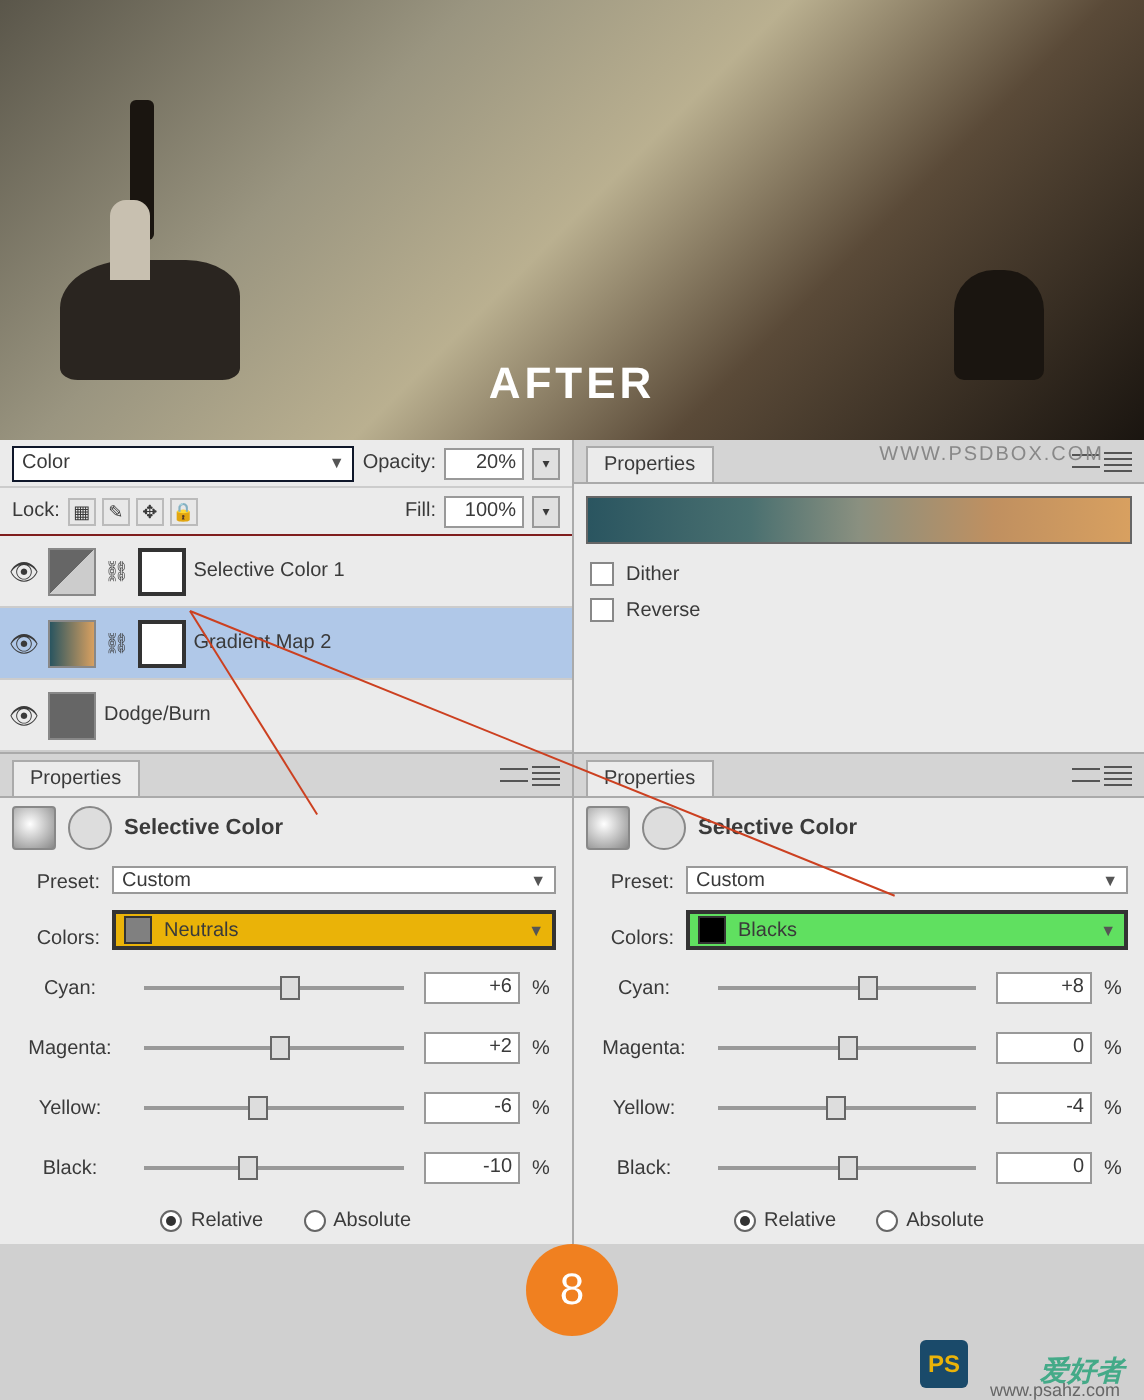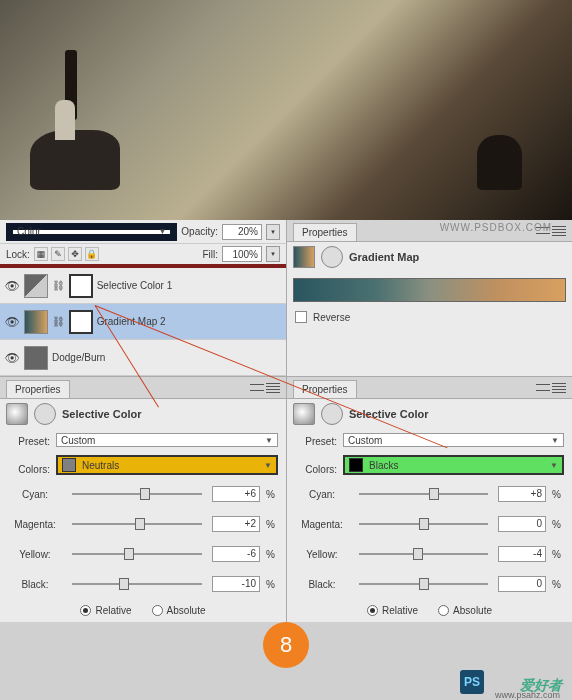--- a/index.html
+++ b/index.html
@@ -22,27 +22,27 @@
     .layers-panel { width: 286px; background: #ebebeb; }
     .props-panel { width: 286px; background: #ebebeb; border-left: 1px solid #aaa; }
     
     .panel-head { display: flex; align-items: center; height: 22px; background: #d4d4d4; border-bottom: 1px solid #aaa; padding: 0 6px; gap: 6px; }
     .panel-tab { background: #ebebeb; padding: 3px 8px; border: 1px solid #aaa; border-bottom: none; font-size: 10px; position: relative; top: 1px; }
     .panel-menu { margin-left: auto; display: flex; gap: 2px; }
     .menu-icon { width: 14px; height: 12px; display: flex; flex-direction: column; justify-content: space-around; cursor: pointer; }
     .menu-icon span { height: 1px; background: #555; }
     
     .blend-row { display: flex; align-items: center; height: 24px; padding: 2px 6px; gap: 4px; border-bottom: 1px solid #ccc; }
-    .dropdown { flex: 1; height: 18px; background: #fff; border: 7px solid #0f172a; padding: 0 4px; display: flex; align-items: center; justify-content: space-between; }
+    .dropdown { flex: 1; height: 18px; background: #fff; border: 1px solid #0f172a; padding: 0 4px; display: flex; align-items: center; justify-content: space-between; }
     .dd-arrow { font-size: 8px; color: #555; }
     .lbl { font-size: 10px; }
     .num-input { width: 40px; height: 16px; background: #fff; border: 1px solid #999; text-align: right; padding: 0 3px; display: flex; align-items: center; justify-content: flex-end; }
     .pct-btn { width: 14px; height: 16px; border: 1px solid #999; background: #e0e0e0; display: flex; align-items: center; justify-content: center; font-size: 7px; }
     
-    .lock-row { display: flex; align-items: center; height: 24px; padding: 2px 6px; gap: 4px; border-bottom: 4px solid #7f1d1d; }
+    .lock-row { display: flex; align-items: center; height: 24px; padding: 2px 6px; gap: 4px; border-bottom: 1px solid #7f1d1d; }
     .lock-icons { display: flex; gap: 3px; }
     .tiny-icon { width: 14px; height: 14px; border: 1px solid #bbb; background: #e8e8e8; display: flex; align-items: center; justify-content: center; font-size: 9px; }
     
     .layer-row { display: flex; align-items: center; height: 36px; padding: 2px 4px; border-bottom: 1px solid #ccc; gap: 4px; }
     .layer-row.selected { background: #b0c8e8; }
     .eye { width: 16px; text-align: center; font-size: 12px; }
     .thumb { width: 24px; height: 24px; border: 1px solid #888; background: #fff; display: flex; align-items: center; justify-content: center; }
     .thumb.adj { background: linear-gradient(135deg, #666 50%, #ccc 50%); }
     .thumb.grad { background: linear-gradient(90deg, #2a5560, #d8a060); }
     .thumb.texture { background: #666; }
@@ -85,33 +85,34 @@
     .radio-opt { display: flex; align-items: center; gap: 4px; }
     .radio { width: 11px; height: 11px; border: 1px solid #666; border-radius: 50%; background: #fff; display: flex; align-items: center; justify-content: center; }
     .radio.checked::after { content: ''; width: 5px; height: 5px; background: #333; border-radius: 50%; }
     
     .badge { position: absolute; bottom: 32px; left: 50%; transform: translateX(-50%); width: 46px; height: 46px; border-radius: 50%; background: #f08020; color: #fff; display: flex; align-items: center; justify-content: center; font-size: 22px; font-weight: normal; z-index: 10; }
     
     .arrow-line { position: absolute; height: 1px; background: #cc4020; transform-origin: left center; z-index: 5; }
     
     .bottom-wm { position: absolute; bottom: 5px; right: 10px; font-size: 14px; color: #4a8; font-weight: bold; font-style: italic; z-index: 20; }
     .bottom-url { position: absolute; bottom: 0; right: 12px; font-size: 9px; color: #666; z-index: 20; }
-    .ps-logo { position: absolute; bottom: 6px; right: 88px; width: 24px; height: 24px; background: #1a4a6a; color: #7dd3fc; display: flex; align-items: center; justify-content: center; font-weight: bold; font-size: 12px; border-radius: 3px; z-index: 20; }
+    .ps-logo { position: absolute; bottom: 6px; right: 88px; width: 24px; height: 24px; background: #1a4a6a; color: #eab308; display: flex; align-items: center; justify-content: center; font-weight: bold; font-size: 12px; border-radius: 3px; z-index: 20; }
   </style>
 </head>
 <body>
 
 <div class="top-images">
   <div class="img-box after">
     <div class="rock"></div>
     <div class="tree">
         <div class="tree-trunk"></div>
       </div>
     <div class="person1"></div>
     <div class="person2"></div>
+    <div class="img-label">AFTER</div>
   </div>
 </div>
 <div class="watermark">WWW.PSDBOX.COM</div>
 
 <div class="row2">
   <div class="layers-panel">
     <div class="blend-row">
       <div class="dropdown">
         <span>Color</span>
           <span class="dd-arrow">▼</span>
@@ -163,26 +164,25 @@
             <span></span>
           </div>
         <div class="menu-icon">
             <span></span>
             <span></span>
             <span></span>
             <span></span>
           </div>
       </div>
     </div>
-    <div class="prop-header">
-      <div class="prop-icon gmap"></div>
-      <div class="prop-icon mask"></div>
-      <span class="prop-title">Gradient Map</span>
-    </div>
     <div class="grad-bar"></div>
+    <div class="chk-row">
+      <div class="chk"></div>
+      <span>Dither</span>
+    </div>
     <div class="chk-row">
       <div class="chk"></div>
       <span>Reverse</span>
     </div>
   </div>
 </div>
 
 <div class="row3" id="row3">
     <div class="sel-panel">
     <div class="panel-head">

